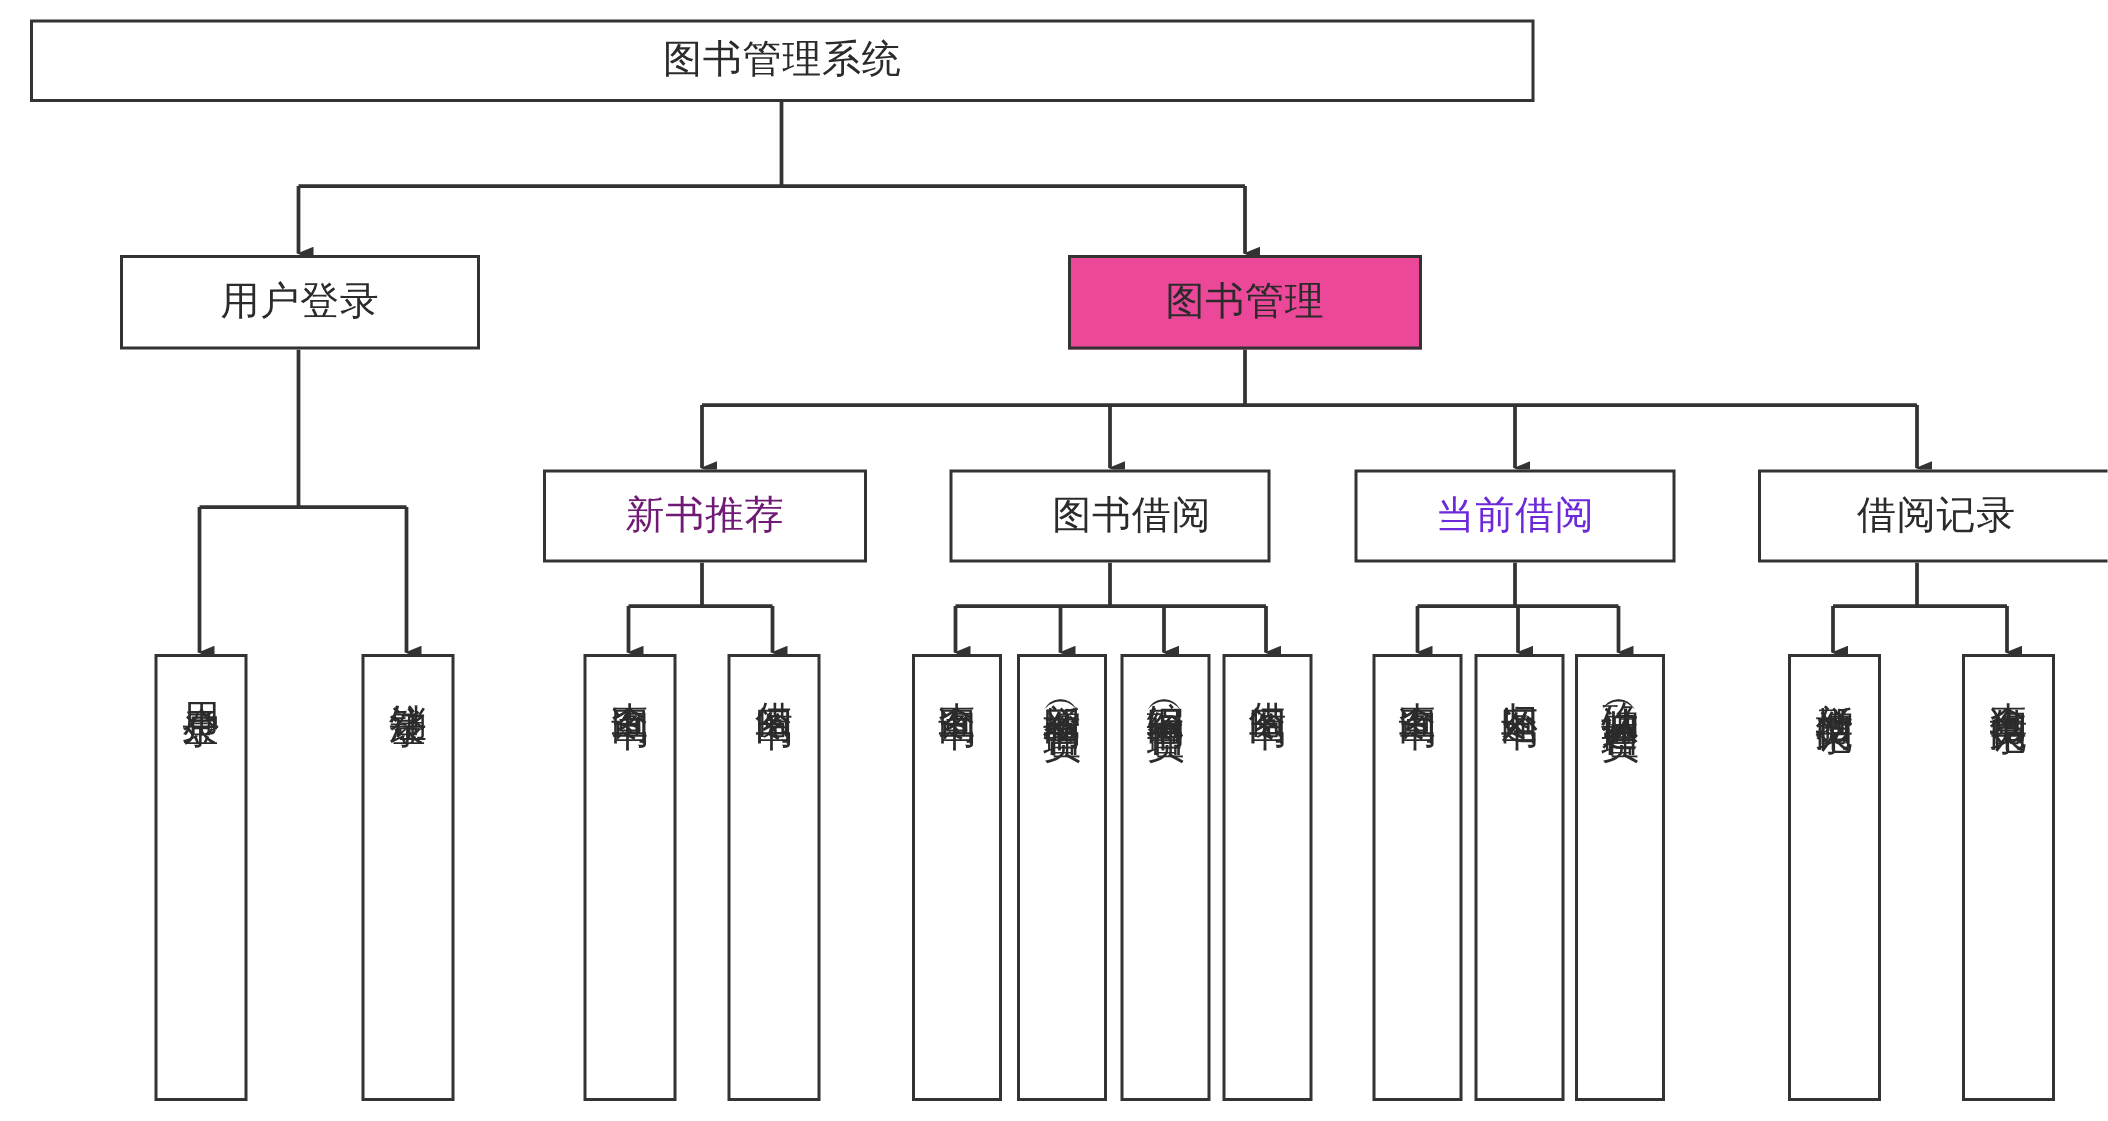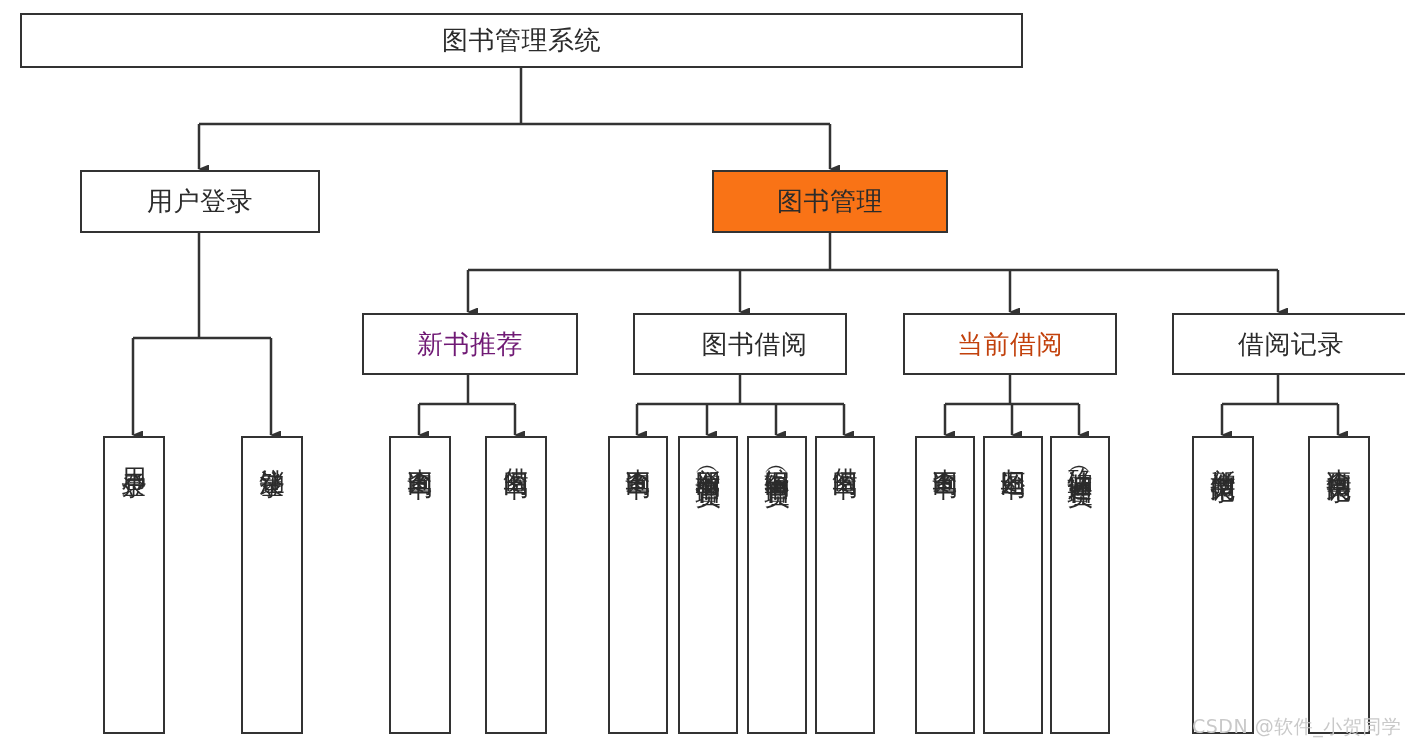--- a/index.html
+++ b/index.html
@@ -127,31 +127,31 @@
         </g>
       </g>
   </svg>
   <div id="node-layer">
       <div class="node horizontal" style="left: 20px; top: 13px; width: 1003px; height: 55px; border-color: rgb(51, 51, 51); background: rgb(255, 255, 255);">
         <span class="node-label" style="color: rgb(43, 43, 43);">图书管理系统</span>
       </div>
       <div class="node horizontal" style="left: 80px; top: 170px; width: 240px; height: 63px; border-color: rgb(51, 51, 51); background: rgb(255, 255, 255);">
         <span class="node-label" style="color: rgb(43, 43, 43);">用户登录</span>
       </div>
-      <div class="node horizontal" style="left: 712px; top: 170px; width: 236px; height: 63px; border-color: rgb(51, 51, 51); background: #f97316;">
+      <div class="node horizontal" style="left: 712px; top: 170px; width: 236px; height: 63px; border-color: rgb(51, 51, 51); background: #ec4899;">
         <span class="node-label" style="color: rgb(43, 43, 43);">图书管理</span>
       </div>
       <div class="node horizontal" style="left: 362px; top: 313px; width: 216px; height: 62px; border-color: rgb(51, 51, 51); background: rgb(255, 255, 255);">
         <span class="node-label" style="color: #701a75;">新书推荐</span>
       </div>
       <div class="node horizontal" style="left: 633px; top: 313px; width: 214px; height: 62px; border-color: rgb(51, 51, 51); background: rgb(255, 255, 255); padding-left: 29px;">
         <span class="node-label" style="color: rgb(43, 43, 43);">图书借阅</span>
       </div>
       <div class="node horizontal" style="left: 903px; top: 313px; width: 214px; height: 62px; border-color: rgb(51, 51, 51); background: rgb(255, 255, 255);">
-        <span class="node-label" style="color: #c2410c;">当前借阅</span>
+        <span class="node-label" style="color: #6d28d9;">当前借阅</span>
       </div>
       <div class="node horizontal" style="left: 1172px; top: 313px; width: 238px; height: 62px; border-color: rgb(51, 51, 51); background: rgb(255, 255, 255);">
         <span class="node-label" style="color: rgb(43, 43, 43);">借阅记录</span>
       </div>
       <div class="node vertical" style="left: 103px; top: 436px; width: 62px; height: 298px; border-color: rgb(51, 51, 51); background: rgb(255, 255, 255);">
         <span class="node-label" style="color: rgb(43, 43, 43);">用户登录</span>
       </div>
       <div class="node vertical" style="left: 241px; top: 436px; width: 62px; height: 298px; border-color: rgb(51, 51, 51); background: rgb(255, 255, 255);">
         <span class="node-label" style="color: rgb(43, 43, 43);">注销登录</span>
       </div>
@@ -182,14 +182,13 @@
       <div class="node vertical" style="left: 1050px; top: 436px; width: 60px; height: 298px; border-color: rgb(51, 51, 51); background: rgb(255, 255, 255);">
         <span class="node-label" style="color: rgb(43, 43, 43);">确认归还（管理员）</span>
       </div>
       <div class="node vertical" style="left: 1192px; top: 436px; width: 62px; height: 298px; border-color: rgb(51, 51, 51); background: rgb(255, 255, 255);">
         <span class="node-label" style="color: rgb(43, 43, 43);">新增借阅记录</span>
       </div>
       <div class="node vertical" style="left: 1308px; top: 436px; width: 62px; height: 298px; border-color: rgb(51, 51, 51); background: rgb(255, 255, 255);">
         <span class="node-label" style="color: rgb(43, 43, 43);">查询借阅记录</span>
       </div>
     </div>
-  <div id="watermark" style="left: 1192px; top: 714px; color: rgb(201, 201, 201);">CSDN @软件_小贺同学</div>
 </div>
 
 </body></html>

